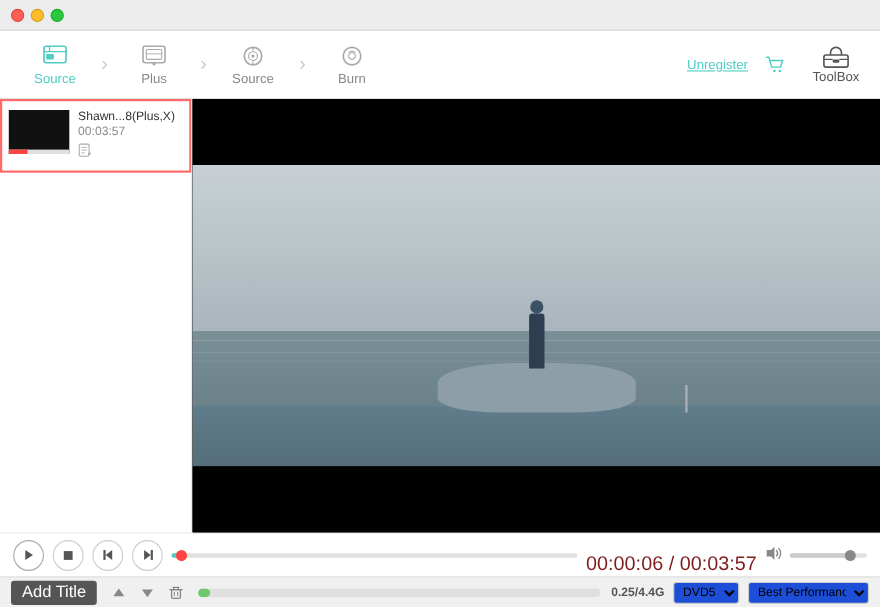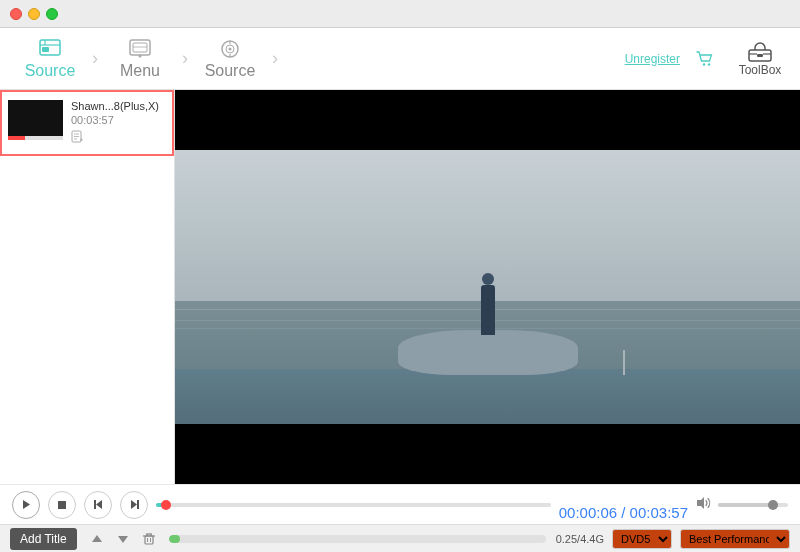--- a/index.html
+++ b/index.html
@@ -65,21 +65,21 @@
       width: 80px;
       height: 58px;
       cursor: pointer;
       position: relative;
     }
     .nav-tab .tab-icon {
       font-size: 22px;
       margin-bottom: 2px;
     }
     .nav-tab .tab-label {
-      font-size: 16px;
+      font-size: 12px;
       color: #888;
     }
     .nav-tab.active .tab-label {
       color: #4ecdc4;
     }
     .nav-tab.active .tab-icon {
       color: #4ecdc4;
     }
     .nav-separator {
       color: #ccc;
@@ -294,22 +294,22 @@
       justify-content: center;
       cursor: pointer;
       font-size: 11px;
       color: #555;
       flex-shrink: 0;
     }
     .control-btn.play-btn {
       border-color: #aaa;
     }
     .time-display {
-      font-size: 15px;
-      color: #3b82f6;
+      font-size: 18px;
+      color: #7f1d1d;
       white-space: nowrap;
       margin-top: 16px;
     }
     .volume-section {
       display: flex;
       align-items: center;
       gap: 6px;
     }
     .volume-icon {
       font-size: 14px;
@@ -349,21 +349,21 @@
       padding: 0 10px;
       gap: 10px;
     }
     .add-title-btn {
       height: 22px;
       padding: 0 10px;
       background: #555;
       color: #fff;
       border: none;
       border-radius: 3px;
-      font-size: 12px;
+      font-size: 15px;
       cursor: pointer;
     }
     .status-actions {
       display: flex;
       align-items: center;
       gap: 6px;
     }
     .status-action-btn {
       width: 20px;
       height: 20px;
@@ -395,27 +395,28 @@
     }
     .status-right {
       display: flex;
       align-items: center;
       gap: 8px;
       flex-shrink: 0;
     }
     .storage-text {
       font-size: 11px;
       color: #555;
+      font-weight: bold;
     }
     .dropdown-select {
       height: 20px;
       font-size: 11px;
       border: 1px solid #ccc;
       border-radius: 3px;
-      background: #c2410c;
+      background: #1d4ed8;
       padding: 0 4px;
       cursor: pointer;
     }
 
     
     .seek-bar-wrapper {
       flex: 1;
       display: flex;
       align-items: center;
     }
@@ -479,38 +480,48 @@
 
     <div class="nav-tab">
       <span class="tab-icon icon-svg">
         <svg width="24" height="22" viewBox="0 0 24 22" fill="none">
           <rect x="2" y="2" width="20" height="15" rx="2" fill="none" stroke="#aaa" stroke-width="1.5"></rect>
           <rect x="5" y="5" width="14" height="9" rx="1" fill="none" stroke="#aaa" stroke-width="1"></rect>
           <line x1="5" y1="9" x2="19" y2="9" stroke="#aaa" stroke-width="0.8"></line>
           <circle cx="12" cy="18" r="1.5" fill="#aaa"></circle>
         </svg>
       </span>
-      <span class="tab-label">Menu</span>
+      <span class="tab-label">Plus</span>
     </div>
     <div class="nav-separator">›</div>
 
     <div class="nav-tab">
       <span class="tab-icon icon-svg">
         <svg width="24" height="22" viewBox="0 0 24 22" fill="none">
           <circle cx="12" cy="11" r="8" fill="none" stroke="#aaa" stroke-width="1.5"></circle>
           <circle cx="12" cy="11" r="4" fill="none" stroke="#aaa" stroke-width="1"></circle>
           <circle cx="12" cy="11" r="1.5" fill="#aaa"></circle>
           <line x1="12" y1="3" x2="12" y2="6" stroke="#aaa" stroke-width="1.2"></line>
           <line x1="12" y1="16" x2="12" y2="19" stroke="#aaa" stroke-width="1.2"></line>
         </svg>
       </span>
       <span class="tab-label">Source</span>
     </div>
     <div class="nav-separator">›</div>
 
+    <div class="nav-tab">
+      <span class="tab-icon icon-svg">
+        <svg width="24" height="22" viewBox="0 0 24 22" fill="none">
+          <circle cx="12" cy="11" r="8" fill="none" stroke="#aaa" stroke-width="1.5"></circle>
+          <circle cx="12" cy="11" r="3" fill="none" stroke="#aaa" stroke-width="1"></circle>
+          <path d="M9 8 Q12 5 15 8" stroke="#aaa" stroke-width="1" fill="none"></path>
+        </svg>
+      </span>
+      <span class="tab-label">Burn</span>
+    </div>
   </div>
   <div class="nav-right">
     <span class="unregister-link">Unregister</span>
 
     <span class="icon-svg" style="font-size:16px; color:#4ecdc4; cursor:pointer;">
       <svg width="18" height="18" viewBox="0 0 18 18" fill="none">
         <path d="M1 2h2l2.5 9h8l2-6H5" stroke="#4ecdc4" stroke-width="1.3" fill="none" stroke-linecap="round"></path>
         <circle cx="8" cy="14.5" r="1.2" fill="#4ecdc4"></circle>
         <circle cx="13" cy="14.5" r="1.2" fill="#4ecdc4"></circle>
       </svg>

